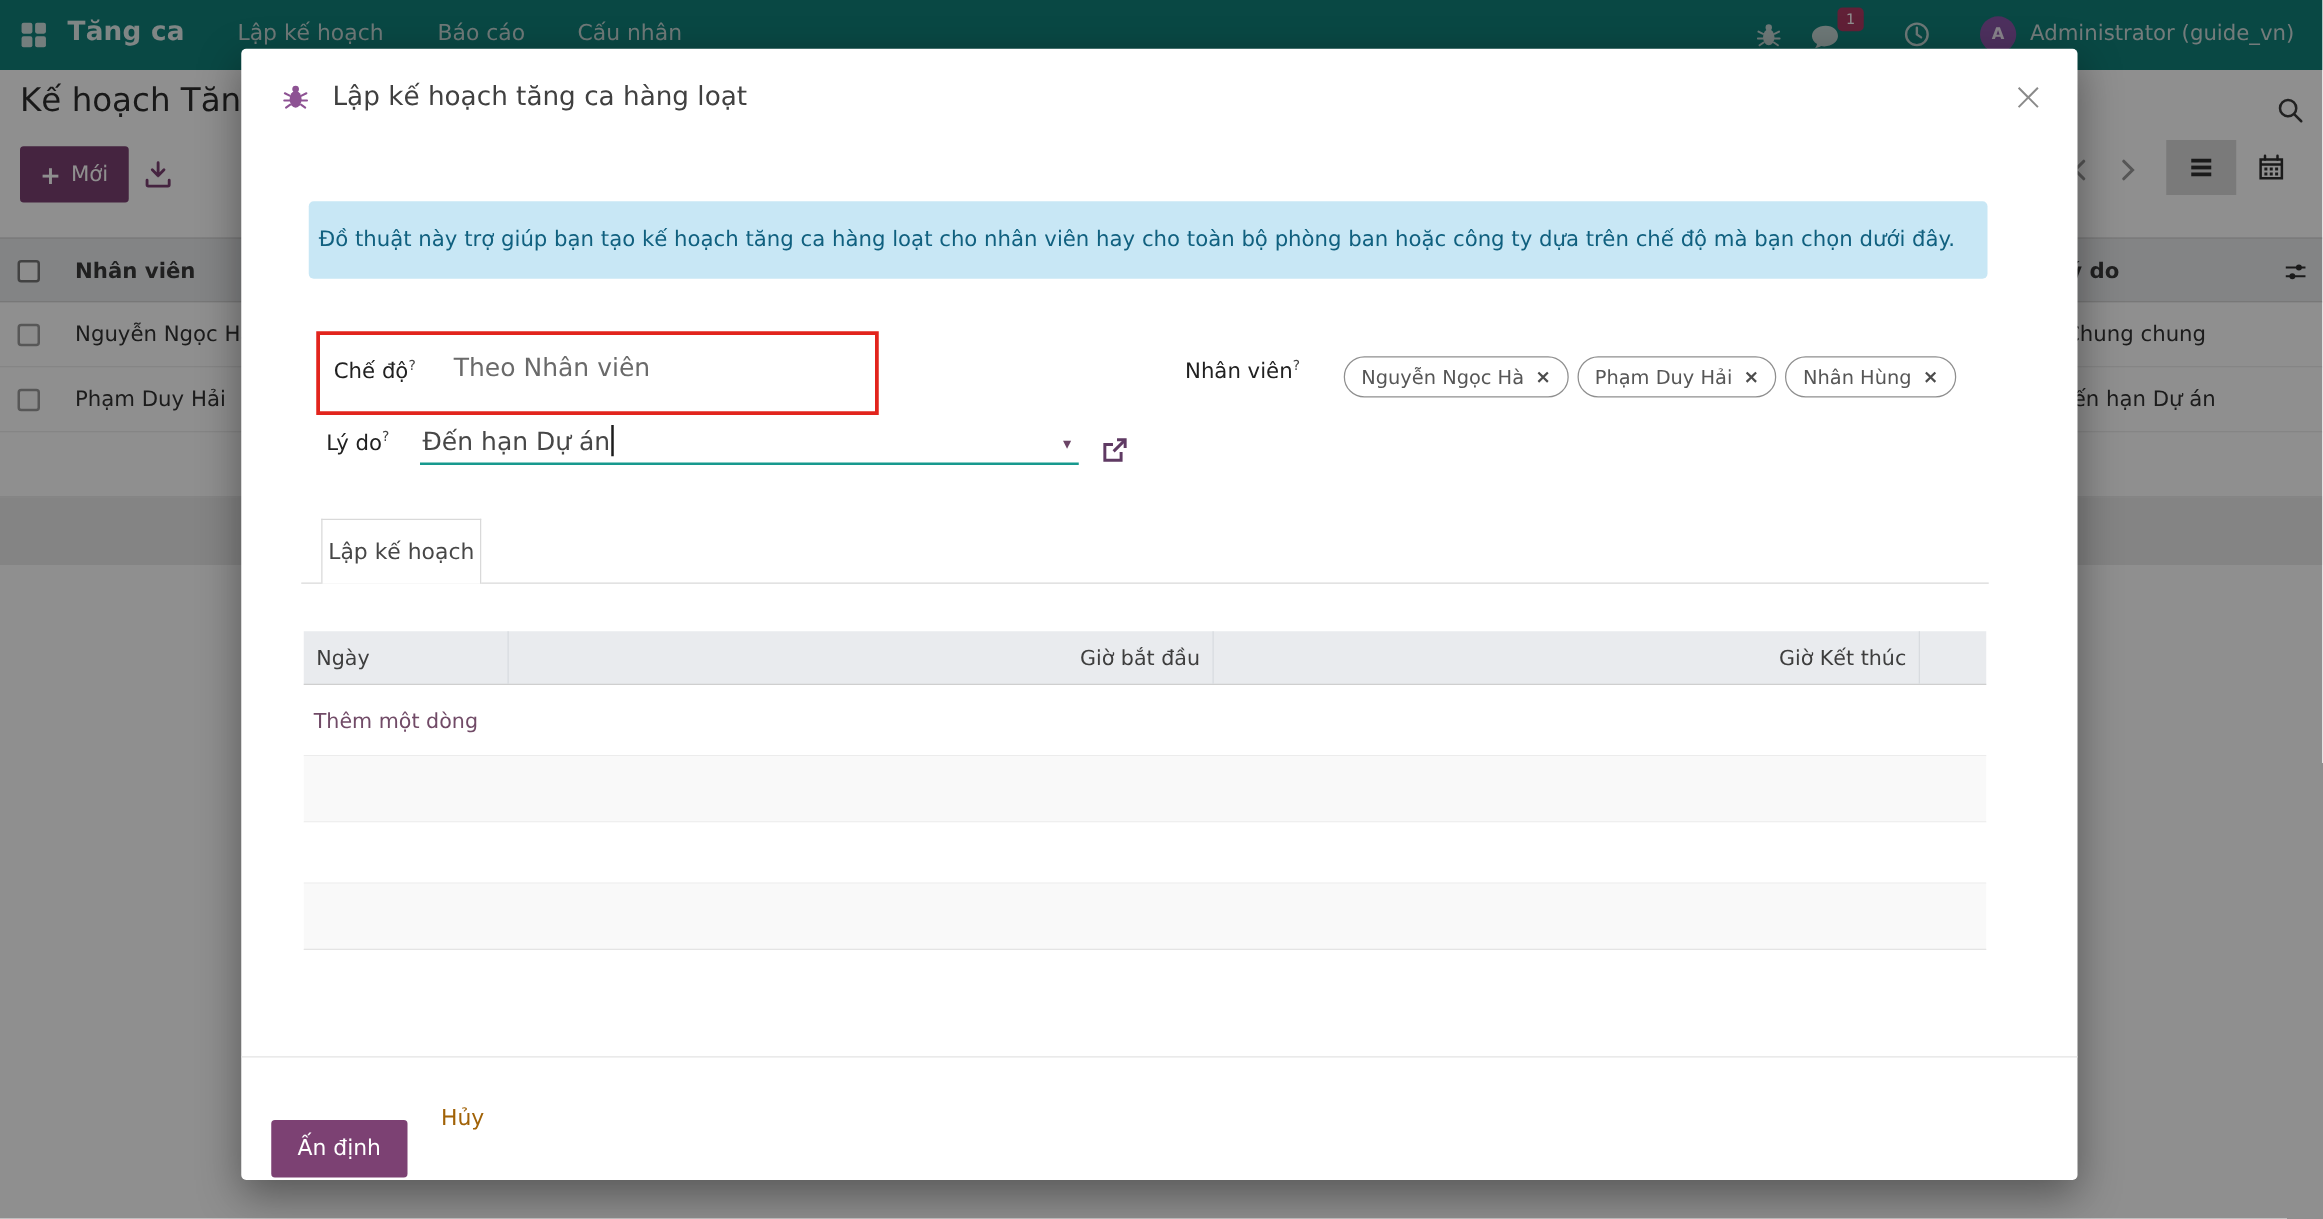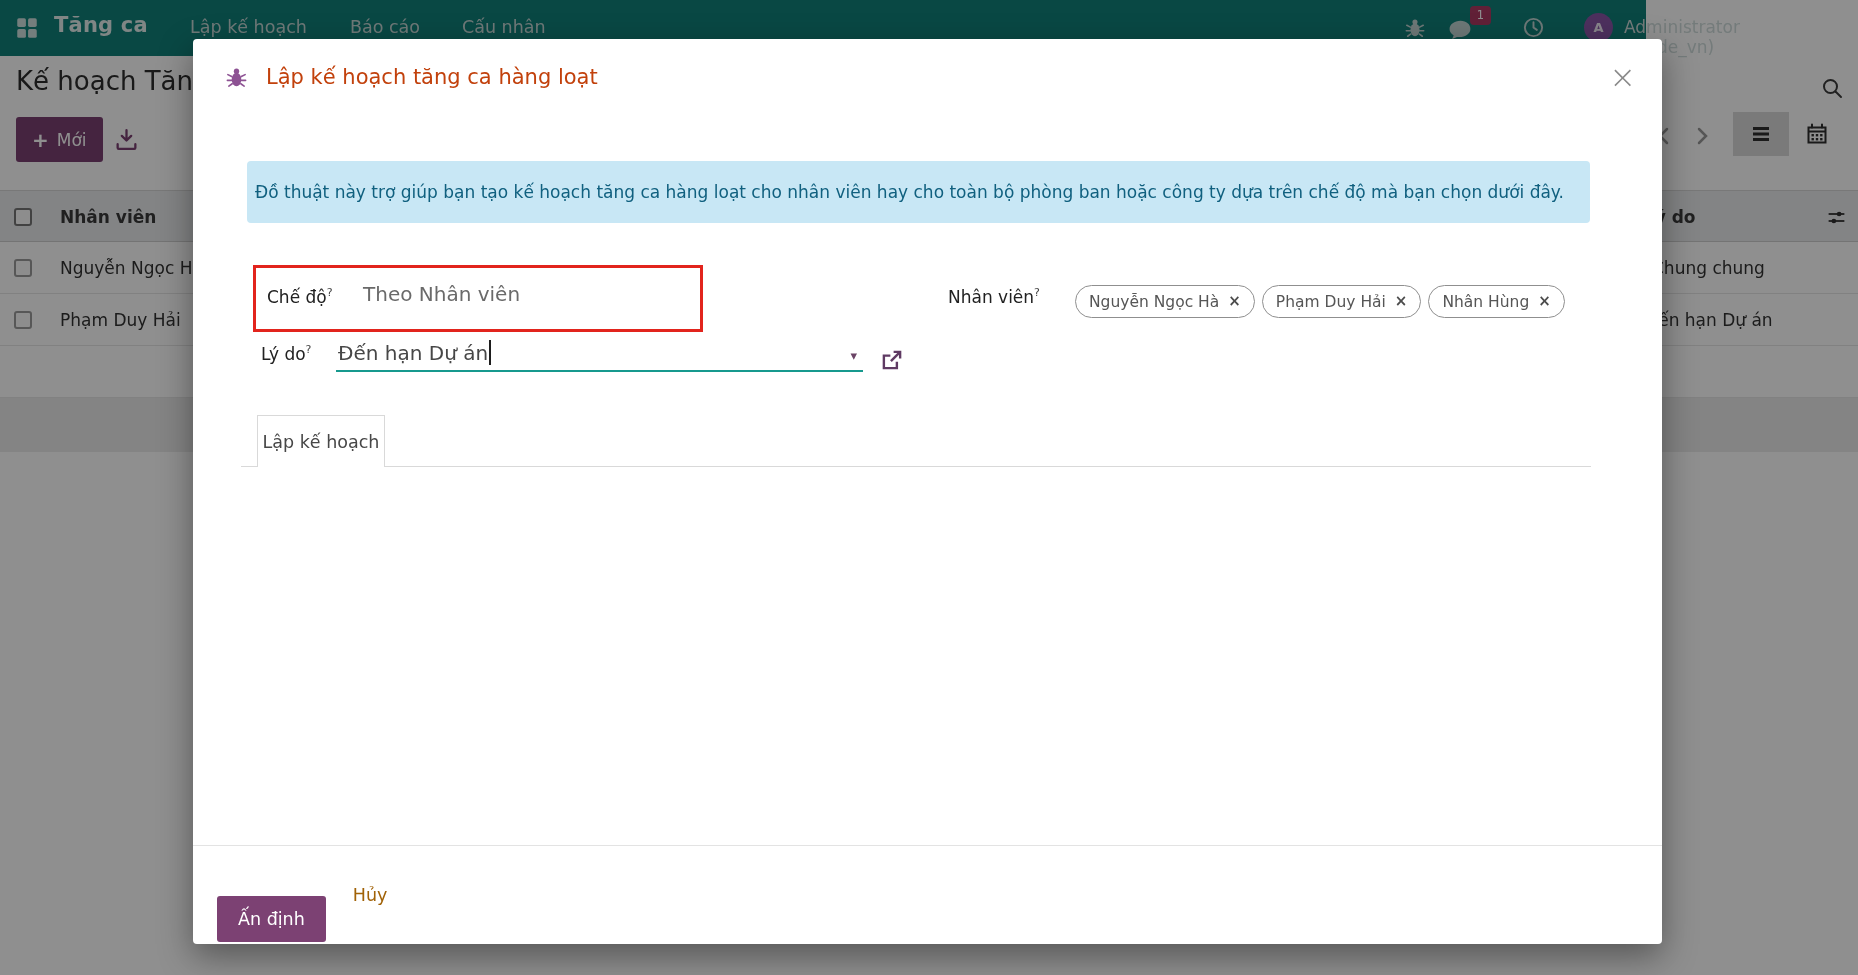--- a/index.html
+++ b/index.html
@@ -1,21 +1,21 @@
 <!DOCTYPE html>
 <html><head>
 <meta charset="utf-8">
 <style>
   * { margin:0; padding:0; box-sizing:border-box; }
   html,body { width:1858px; height:975px; overflow:hidden; }
   body { font-family:"DejaVu Sans","Liberation Sans",sans-serif; background:#fff; position:relative; color:#333; }
   svg { display:block; }
 
   
-  .navbar { position:absolute; left:0; top:0; width:1646px; height:56px; background:#11807a; z-index:1; }
+  .navbar { position:absolute; left:0; top:0; width:1858px; height:56px; background:#11807a; z-index:1; }
   .nav-abs { position:absolute; }
   .apps-grid { left:14px; top:15px; cursor:pointer; }
   .brand { left:54px; top:13px; font-size:21px; font-weight:600; color:#e4efee; letter-spacing:.2px; }
   .nav-item { top:17px; font-size:17.5px; color:#c6d8d6; }
   .nav-item.i0 { left:190px; } .nav-item.i1 { left:350px; } .nav-item.i2 { left:462px; }
   .nav-icon { color:#c3d6d4; }
   .nav-bug { left:1404px; top:17px; }
   .nav-chat { left:1448px; top:17px; }
   .nav-badge { left:1470px; top:6px; min-width:21px; height:19px; background:#ad3963; color:#fff; font-size:11.5px; border-radius:4px; text-align:center; line-height:19px; padding:0 4px; }
   .nav-clock { left:1522px; top:16px; }
@@ -49,21 +49,21 @@
   .reason-h { left:1645px; } .reason-1 { left:1652px; } .reason-2 { left:1645px; }
   .pg-filter { position:absolute; left:1826px; top:16px; color:#2f2f2f; cursor:pointer; }
 
   
   .overlay { position:absolute; inset:0; background:rgba(0,0,0,.44); z-index:10; }
 
   
   .modal { position:absolute; left:193px; top:39px; width:1469px; height:905px; background:#fff; border-radius:4px; box-shadow:0 12px 34px rgba(0,0,0,.4); z-index:20; }
   .m-header { position:absolute; left:0; top:0; width:100%; height:76px; display:flex; align-items:center; padding:0 26px 0 32px; }
   .m-bug { color:#8d5293; }
-  .m-title { margin-left:18px; font-size:21px; color:#c2410c; }
+  .m-title { margin-left:18px; font-size:21px; color:#404040; }
   .m-close { margin-left:auto; font-size:32px; font-weight:300; color:#8a8a8a; line-height:1; cursor:pointer; background:none; border:none; font-family:inherit; }
 
   .m-alert { position:absolute; left:54px; top:122px; width:1343px; background:#c8e7f5; color:#10607f; border-radius:4px; padding:14px 8px; font-size:17px; line-height:34px; }
 
   .red-frame { position:absolute; left:60px; top:226px; width:450px; height:67px; border:3px solid #e2241d; pointer-events:none; z-index:3; }
   .f-label { position:absolute; font-size:17px; color:#212121; white-space:nowrap; }
   .f-label sup { font-size:11px; color:#454545; cursor:help; }
   .lbl-mode { left:74px; top:247px; }
   .val-mode { position:absolute; left:170px; top:243px; font-size:20px; color:#6a6a6a; cursor:pointer; white-space:nowrap; }
   .lbl-emps { left:755px; top:247px; }
@@ -279,18 +279,30 @@
     <svg width="26" height="26" viewBox="0 0 24 24" fill="none" stroke="currentColor" stroke-width="2.2">
         <path d="M13.5 4.5H19.5V10.5"></path>
         <path d="M19.5 4.5L11 13"></path>
         <path d="M16.5 13.5v6h-12V8h6"></path>
       </svg>
   </span>
 
   <div class="tab">Lập kế hoạch</div>
   <div class="tab-line"></div>
 
+  <div class="o2m">
+    <div class="t-head">
+      <span class="th c1">Ngày</span>
+      <span class="th c2">Giờ bắt đầu</span>
+      <span class="th c3">Giờ Kết thúc</span>
+      <span class="th c4"></span>
+    </div>
+    <div class="t-addline">Thêm một dòng</div>
+    <div class="t-fill1"></div>
+    <div class="t-fill2"></div>
+    <div class="t-fill3"></div>
+  </div>
 
   <div class="m-footer">
     <button class="btn-confirm">Ấn định</button>
     <button class="btn-cancel">Hủy</button>
   </div>
 </div>
 
 </body></html>

